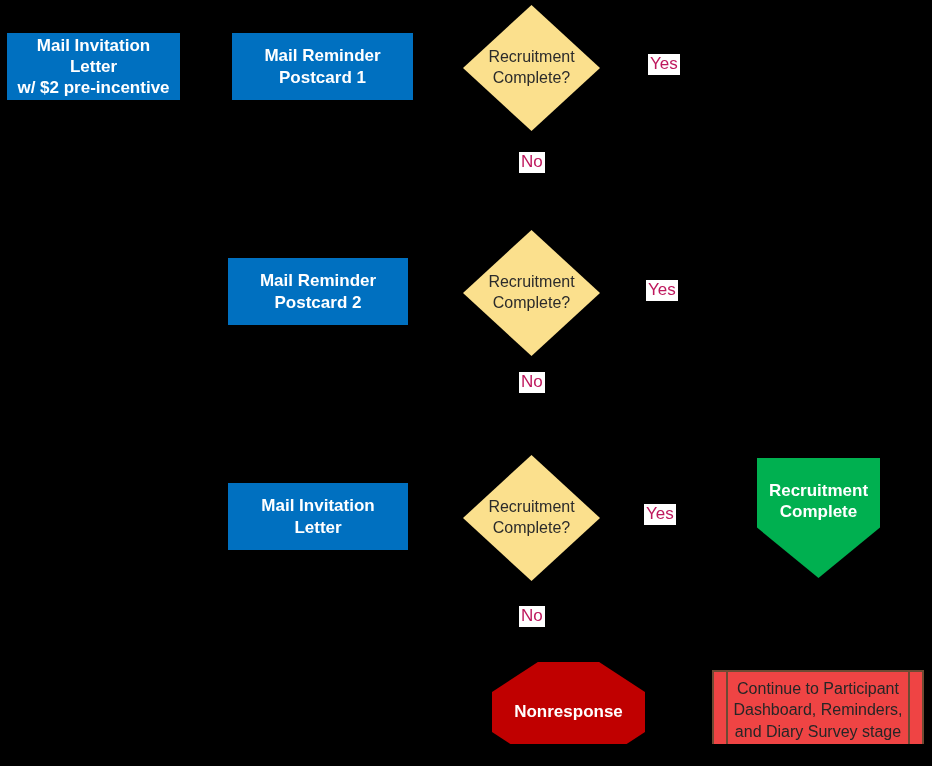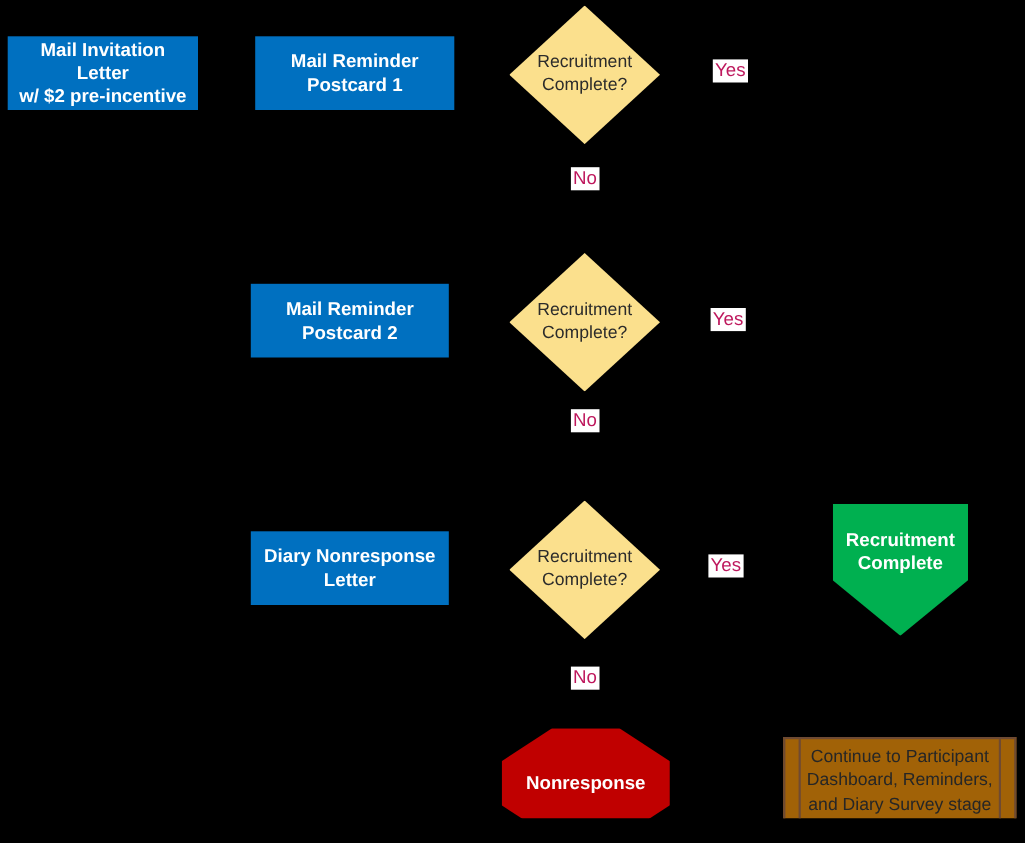--- a/index.html
+++ b/index.html
@@ -76,26 +76,27 @@
   .pentagon-down .label { white-space: pre-line; width: 100%; }
 
   
   .octagon {
     background: #C00000;
     color: #FFFFFF;
     font-weight: bold;
     font-size: 17px;
     line-height: 1.2;
     clip-path: polygon(30% 0%, 70% 0%, 100% 30%, 100% 70%, 70% 100%, 30% 100%, 0% 70%, 0% 30%);
+    margin-left: 36px;
     -webkit-clip-path: polygon(30% 0%, 70% 0%, 100% 30%, 100% 70%, 70% 100%, 30% 100%, 0% 70%, 0% 30%);
   }
 
   
   .predefined {
-    background: #a16207;
+    background: #ef4444;
     border: 2px solid #6E4A33;
     color: #262626;
     font-size: 16px;
     line-height: 1.32;
     padding: 4px 16px;
   }
   .predefined::before,
   .predefined::after {
     content: "";
     position: absolute;
@@ -140,21 +141,21 @@
   <div class="node diamond" style="left:463px; top:230px; width:137px; height:126px;">
     <span class="label">Recruitment
 Complete?</span>
   </div>
 
   <div class="edge-label" style="left:646px; top:280px;">Yes</div>
 
   <div class="edge-label" style="left:519px; top:372px;">No</div>
 
   <div class="node proc-box" style="left:228px; top:483px; width:180px; height:67px;">
-    <span class="label">Diary Nonresponse
+    <span class="label">Mail Invitation
 Letter</span>
   </div>
 
   <div class="node diamond" style="left:463px; top:455px; width:137px; height:126px;">
     <span class="label">Recruitment
 Complete?</span>
   </div>
 
   <div class="edge-label" style="left:644px; top:504px;">Yes</div>
 

